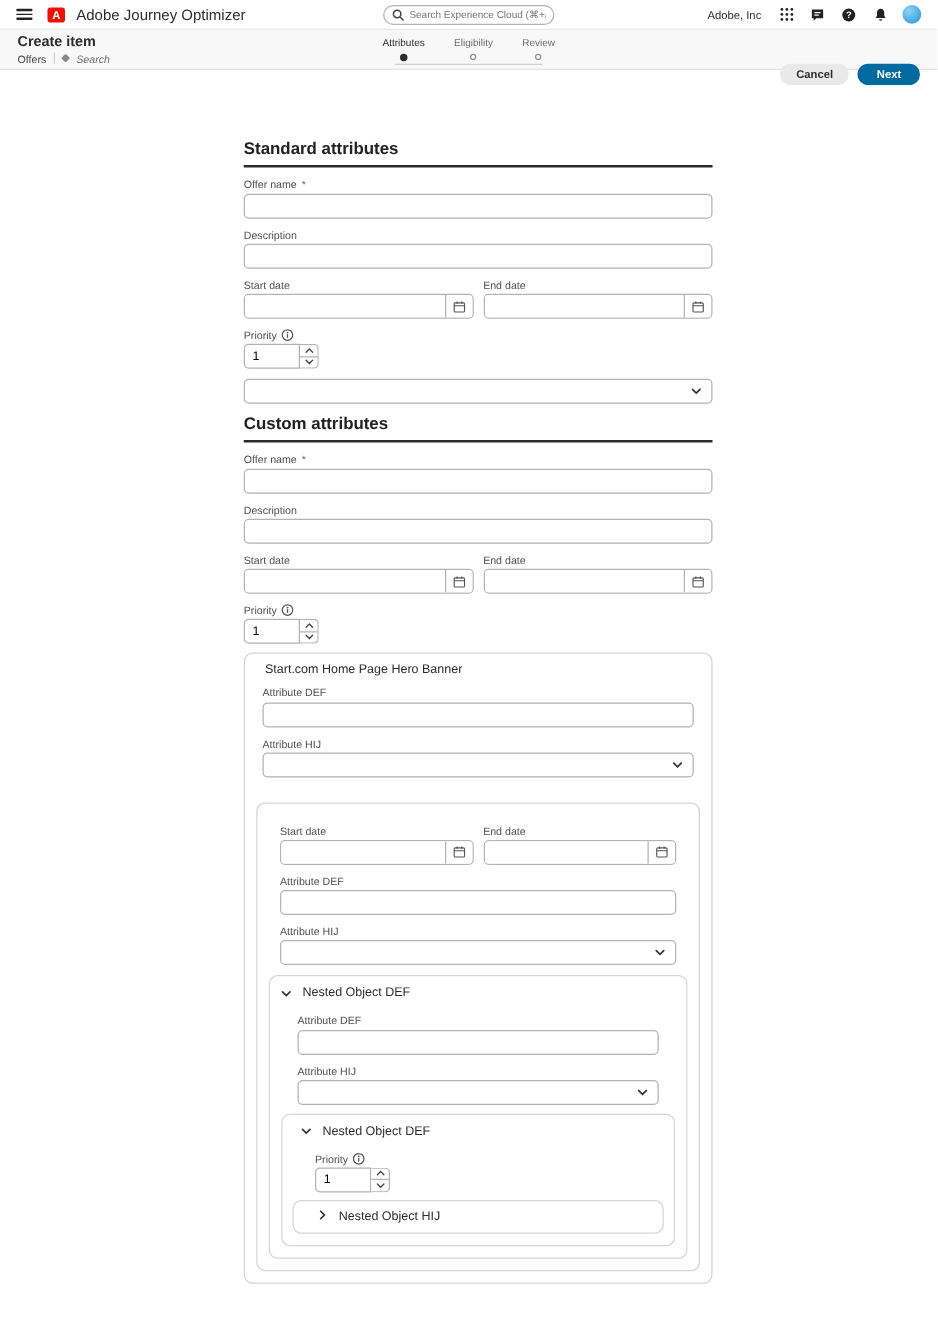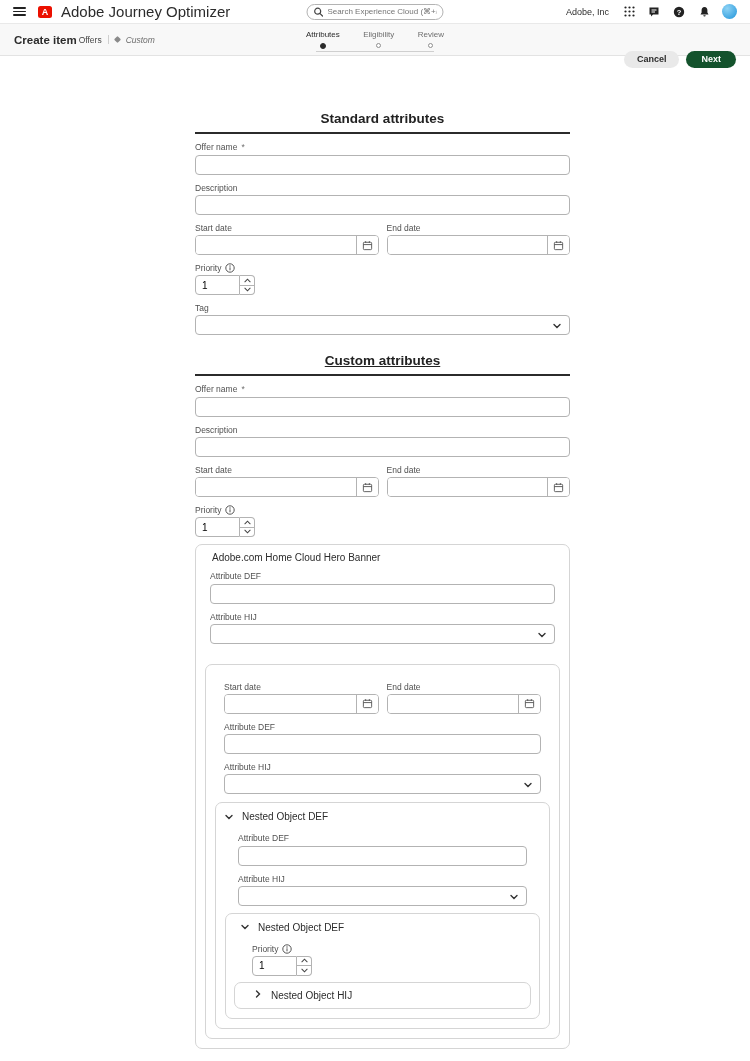--- a/index.html
+++ b/index.html
@@ -8,60 +8,60 @@
 
   
   .topbar { height:24px; display:flex; align-items:center; padding:0 13px;
     border-bottom:1px solid #e9e9e9; position:relative; background:#fff; }
   .hamburger { width:13px; height:9px; display:flex; flex-direction:column;
     justify-content:space-between; cursor:pointer; }
   .hamburger span { display:block; height:1.6px; background:#222; border-radius:1px; }
   .adobe-logo { width:14px; height:12px; background:#eb1000; border-radius:2.5px;
     color:#fff; font-size:9px; font-weight:bold; display:flex; align-items:center;
     justify-content:center; margin-left:12px; }
-  .app-title { font-size:15px; margin-left:9px; color:#2c2c2c; }
+  .app-title { font-size:12px; margin-left:9px; color:#2c2c2c; }
   .search-wrap { position:absolute; left:50%; transform:translateX(-50%);
     width:137px; height:16px; border:1px solid #b3b3b3; border-radius:9px;
     display:flex; align-items:center; padding:0 6px; background:#fff; }
   .search-wrap input { border:none; outline:none; flex:1; min-width:0;
     font-size:8px; color:#464646; font-family:inherit; background:transparent; margin-left:4px; }
   .top-right { margin-left:auto; display:flex; align-items:center; gap:11px; }
   .org-name { font-size:9px; color:#2c2c2c; margin-right:2px; }
   .tico { display:flex; align-items:center; justify-content:center; width:14px; height:14px; }
   .avatar { width:15px; height:15px; border-radius:50%;
     background:radial-gradient(circle at 35% 30%, #8ed3f5, #3ba3e0 75%); }
 
   
   .subheader { height:32px; background:#f8f8f8; border-bottom:1px solid #e3e3e3;
     display:flex; align-items:center; padding:0 14px; position:relative; }
-  .sh-left { display:flex; flex-direction:row; gap:2px; }
+  .sh-left { display:flex; flex-direction:column; gap:2px; }
   .sh-title { font-size:11.5px; font-weight:bold; color:#2c2c2c; }
   .sh-crumb { display:flex; align-items:center; gap:6px; font-size:8.5px; color:#464646; }
   .crumb-div { width:1px; height:9px; background:#cfcfcf; }
   .diamond { width:5px; height:5px; background:#8a8a8a; transform:rotate(45deg); border-radius:1px; }
   .draft { color:#6e6e6e; font-style:italic; }
   .stepper { position:absolute; left:50%; transform:translateX(-50%); top:6px;
     width:138px; display:flex; justify-content:space-between; }
   .step { display:flex; flex-direction:column; align-items:center; gap:4px; position:relative; }
   .step-label { font-size:8px; color:#6e6e6e; white-space:nowrap; }
   .step.current .step-label { color:#2c2c2c; }
   .step-line { position:absolute; top:20.5px; left:10px; right:10px; height:1px; background:#cfcfcf; }
   .dot { width:5px; height:5px; border-radius:50%; background:#fff; border:1px solid #8f8f8f; z-index:1; }
   .step.current .dot { background:#2c2c2c; border-color:#2c2c2c; width:6px; height:6px; }
   .sh-actions { margin-left:auto; display:flex; gap:7px;margin-top:39px; }
   .btn { height:17px; border-radius:9px; border:none; font-size:9px; font-weight:bold;
     display:flex; align-items:center; padding:0 13px; cursor:pointer; font-family:inherit; }
   .btn-cancel { background:#e9e9e9; color:#2c2c2c; }
-  .btn-next { background:#14532d; color:#fff; padding:1px 15px; }
+  .btn-next { background:#0369a1; color:#fff; padding:1px 15px; }
 
   
   .content { width:375px; margin-left:195px; padding-top:55px; }
-  .section-title { font-size:13.5px; font-weight:bold; color:#222;text-align:center; }
+  .section-title { font-size:13.5px; font-weight:bold; color:#222; }
   .rule { height:2px; background:#2b2b2b; margin-top:6px; }
-  .mt-sec { margin-top:18px;text-decoration:underline; }
+  .mt-sec { margin-top:8px; }
   .field { margin-top:8px; }
   .flabel { font-size:8.5px; line-height:10px; color:#505050; margin-bottom:2px;
     display:flex; align-items:center; gap:4px;text-align:center; }
   .req { color:#6e6e6e; }
   .tinput { width:100%; height:20px; border:1px solid #b3b3b3; border-radius:4px;
     background:#fff; font-size:10px; padding:0 6px; font-family:inherit; outline:none; }
   .row2 { display:flex; gap:8px; }
   .row2 > div { flex:1; min-width:0; }
   .datewrap { display:flex; height:20px; border:1px solid #b3b3b3; border-radius:4px; background:#fff; overflow:hidden; }
   .datewrap input { flex:1; min-width:0; border:none; outline:none; font-size:10px; padding:0 6px; font-family:inherit; }
@@ -153,21 +153,21 @@
   </div>
 </div>
 
 <div class="subheader">
   <div class="sh-left">
     <div class="sh-title">Create item</div>
     <div class="sh-crumb">
       <span>Offers</span>
       <span class="crumb-div"></span>
       <span class="diamond"></span>
-      <span class="draft">Custom</span>
+      <span class="draft">Search</span>
     </div>
   </div>
   <div class="stepper">
     <div class="step-line"></div>
     <div class="step current">
       <span class="step-label">Attributes</span>
       <span class="dot"></span>
     </div>
     <div class="step">
       <span class="step-label">Eligibility</span>
@@ -251,21 +251,20 @@
           </span>
         <span class="spinbtn down">
             <svg width="7" height="5" viewBox="0 0 8 5">
               <path d="M1 1 L4 4 L7 1" fill="none" stroke="#444" stroke-width="1.2" stroke-linecap="round"></path>
             </svg>
           </span>
       </div>
     </div>
   </div>
   <div class="field">
-    <div class="flabel">Tag</div>
     <div class="selectwrap">
       <span><svg width="10" height="8" viewBox="0 0 10 8">
             <path d="M2 2.5 L5 5.5 L8 2.5" fill="none" stroke="#333" stroke-width="1.4" stroke-linecap="round"></path>
           </svg></span>
     </div>
   </div>
 
   <div class="section-title mt-sec">Custom attributes</div>
   <div class="rule"></div>
 
@@ -332,21 +331,21 @@
         <span class="spinbtn down">
             <svg width="7" height="5" viewBox="0 0 8 5">
               <path d="M1 1 L4 4 L7 1" fill="none" stroke="#444" stroke-width="1.2" stroke-linecap="round"></path>
             </svg>
           </span>
       </div>
     </div>
   </div>
 
   <div class="obox obox-outer">
-    <div class="obox-title">Adobe.com Home Cloud Hero Banner</div>
+    <div class="obox-title">Start.com Home Page Hero Banner</div>
 
     <div class="field">
       <div class="flabel">Attribute DEF</div>
       <input class="tinput" style="">
     </div>
     <div class="field">
       <div class="flabel">Attribute HIJ</div>
       <div class="selectwrap">
         <span><svg width="10" height="8" viewBox="0 0 10 8">
               <path d="M2 2.5 L5 5.5 L8 2.5" fill="none" stroke="#333" stroke-width="1.4" stroke-linecap="round"></path>

